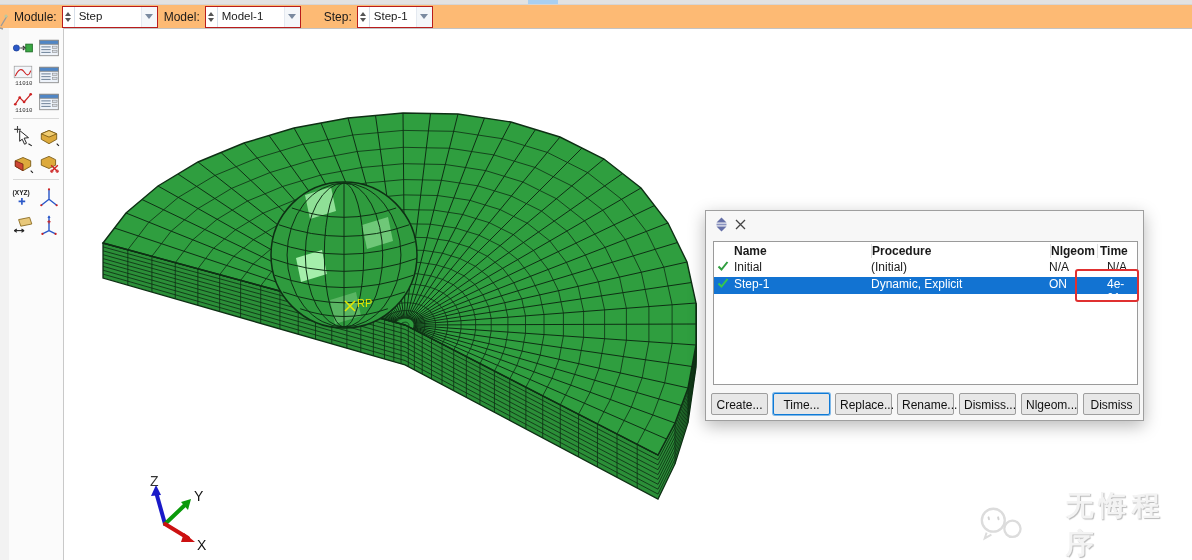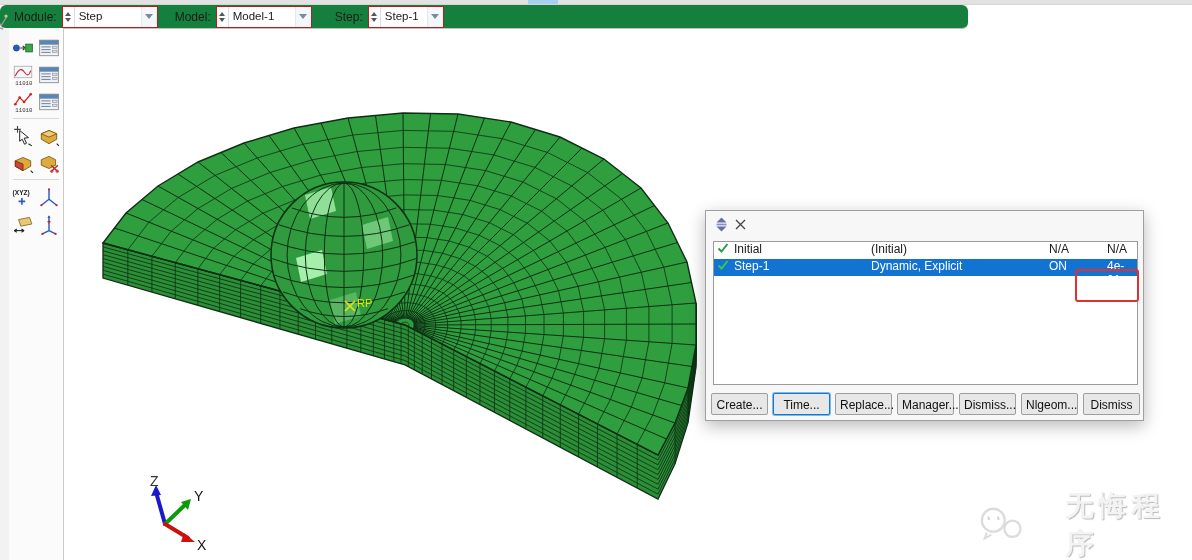--- a/index.html
+++ b/index.html
@@ -1,22 +1,22 @@
 <!DOCTYPE html>
 <html><head>
 <meta charset="utf-8">
 <style>
   html,body{margin:0;padding:0;background:#fff;}
   #app{position:relative;width:1192px;height:560px;overflow:hidden;background:#fff;
        font-family:"Liberation Sans",sans-serif;color:#1a1a1a;}
   
   .top-sliver{position:absolute;left:0;top:0;width:1192px;height:4px;background:#e2e2e2;border-bottom:1px solid #d5d5d5;}
   .sliver-blue{position:absolute;left:528px;top:0;width:30px;height:4px;background:#a9cff0;}
-  .topbar{position:absolute;left:0;top:5px;width:968px;height:23px;background:#15803d;
-          border-bottom:1px solid #c3c3c3;display:flex;align-items:center;border-radius:6px;}
+  .topbar{position:absolute;left:0;top:5px;width:1192px;height:23px;background:#fdba74;
+          border-bottom:1px solid #c3c3c3;display:flex;align-items:center;}
   .tb-label{font-size:12px;margin-left:14px;margin-right:5px;}
   .combo{height:20px;background:#fff;border:1px solid #b91c1c;display:flex;align-items:stretch;}
   .combo.w94{width:94px}.combo.w74{width:74px}
   .spinner{width:11px;border-right:1px solid #d7dfe9;display:flex;flex-direction:column;align-items:center;justify-content:center;gap:2px;}
   .tri-up{width:0;height:0;border-left:3px solid transparent;border-right:3px solid transparent;border-bottom:4px solid #555;}
   .tri-dn{width:0;height:0;border-left:3px solid transparent;border-right:3px solid transparent;border-top:4px solid #555;}
   .combo-val{flex:1;font-size:11.5px;line-height:18px;padding-left:4px;white-space:nowrap;overflow:hidden;}
   .chev{width:15px;display:flex;align-items:center;justify-content:center;border-left:1px solid #e4e9f0;background:#f4f7fa;}
   .chev i{width:0;height:0;border-left:4px solid transparent;border-right:4px solid transparent;border-top:5px solid #7a8aa0;}
   
@@ -228,21 +228,21 @@
     <div class="combo w94">
       <span class="spinner">
           <i class="tri-up"></i>
           <i class="tri-dn"></i>
         </span>
       <span class="combo-val">Step</span>
       <span class="chev">
           <i></i>
         </span>
     </div>
-    <span class="tb-label" style="margin-left:17px">Model:</span>
+    <span class="tb-label" style="margin-left:6px">Model:</span>
     <div class="combo w94">
       <span class="spinner">
           <i class="tri-up"></i>
           <i class="tri-dn"></i>
         </span>
       <span class="combo-val">Model-1</span>
       <span class="chev">
           <i></i>
         </span>
     </div>
@@ -394,20 +394,27 @@
         <polygon points="7.5,14.5 12.5,9.5 2.5,9.5" fill="#6670a8"></polygon>
         <rect x="2.5" y="6.6" width="10" height="1.8" fill="#8a93c0"></rect>
       </svg>
       <span class="dlg-close">
         <svg width="11" height="11" viewBox="0 0 11 11">
             <path d="M1 1 L10 10 M10 1 L1 10" stroke="#444" stroke-width="1.3"></path>
           </svg>
       </span>
     </div>
     <div class="dlg-table">
+      <div class="t-head">
+        <span class="c-check"></span>
+        <span class="c-name">Name</span>
+        <span class="c-proc">Procedure</span>
+        <span class="c-nlg">Nlgeom</span>
+        <span class="c-time" style="padding-left:2px">Time</span>
+      </div>
       <div class="t-row">
         <span class="c-check">
           <svg width="12" height="12" viewBox="0 0 12 12">
               <path d="M1.5 6.5 L4.5 9.5 L10.5 2" stroke="#2f9e3f" stroke-width="2" fill="none"></path>
             </svg>
         </span>
         <span class="c-name">Initial</span>
         <span class="c-proc">(Initial)</span>
         <span class="c-nlg">N/A</span>
         <span class="c-time">N/A</span>
@@ -422,19 +429,19 @@
         <span class="c-proc">Dynamic, Explicit</span>
         <span class="c-nlg">ON</span>
         <span class="c-time">4e-01</span>
       </div>
       <div class="red-box"></div>
     </div>
     <div class="dlg-buttons">
       <button class="dlg-btn">Create...</button>
       <button class="dlg-btn default">Time...</button>
       <button class="dlg-btn">Replace...</button>
-      <button class="dlg-btn">Manager...</button>
+      <button class="dlg-btn">Rename...</button>
       <button class="dlg-btn">Dismiss...</button>
       <button class="dlg-btn">Nlgeom...</button>
       <button class="dlg-btn">Dismiss</button>
     </div>
   </div>
 </div>
 
 </body></html>

